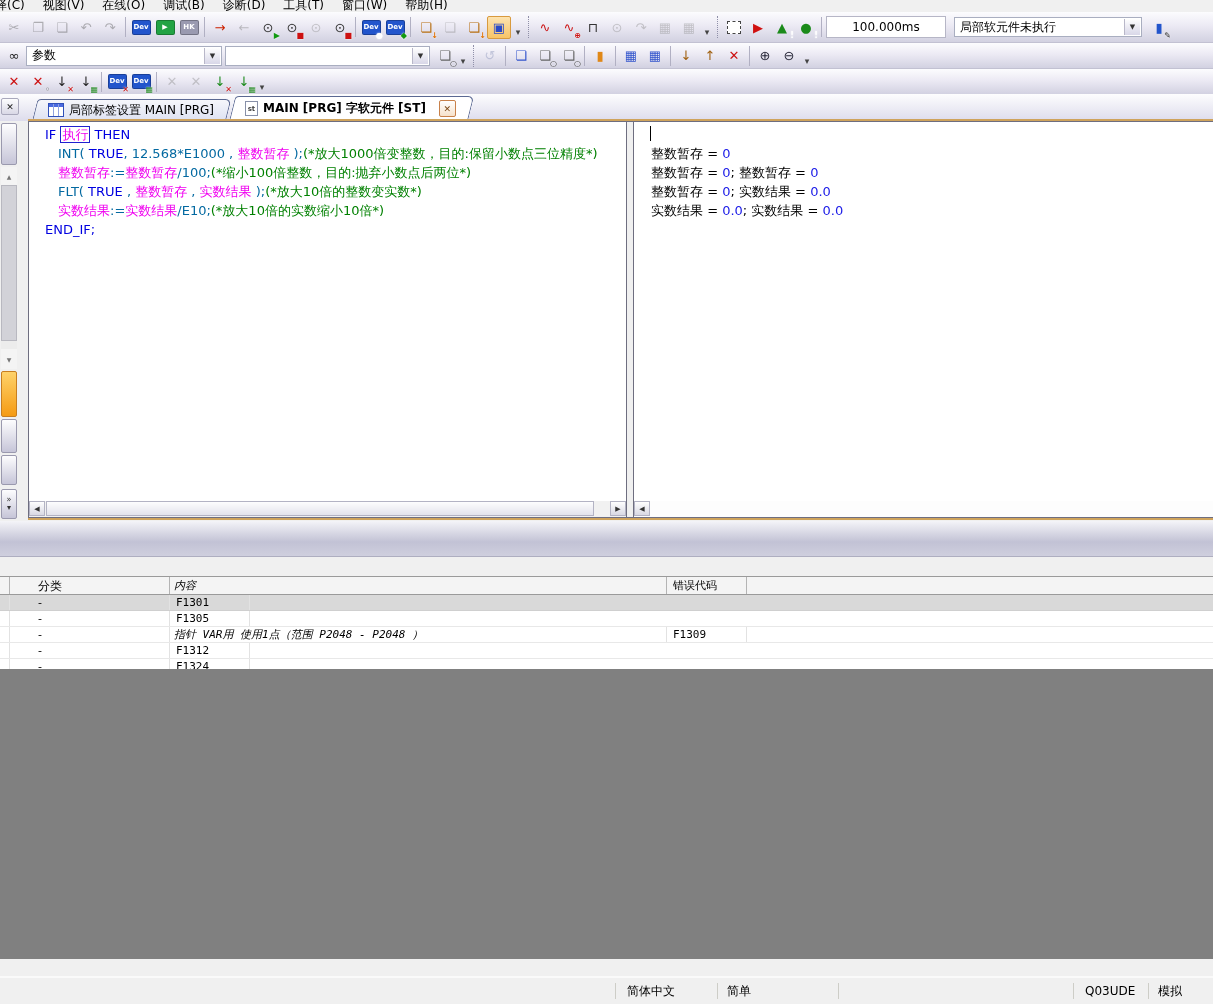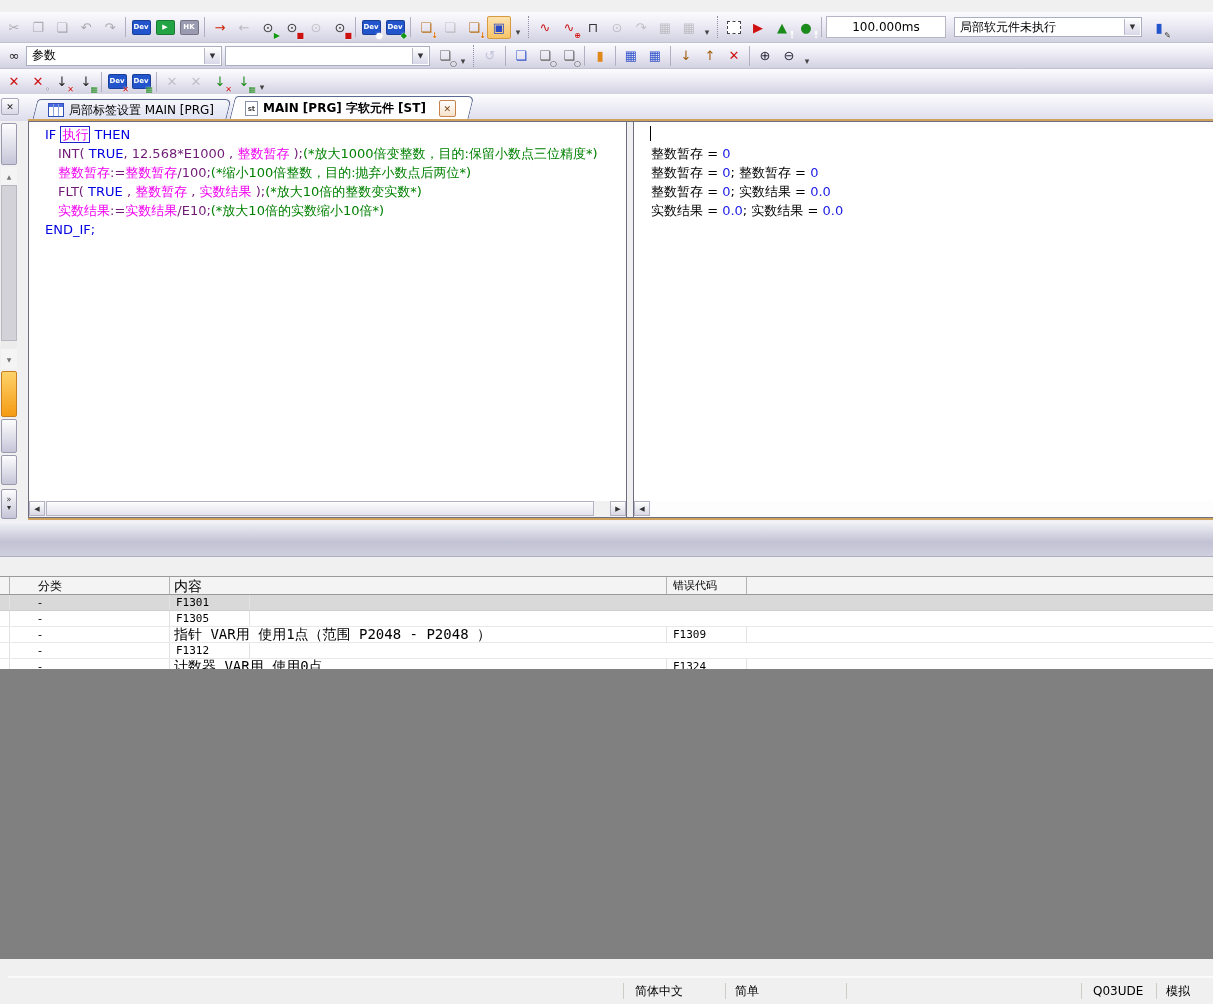--- a/index.html
+++ b/index.html
@@ -84,21 +84,21 @@
 
   #lpane{left:28px;top:122px;width:597px;height:379px;background:#fff;
     border-left:1px solid #6e6e80;border-right:1px solid #6e6e80;overflow:hidden;box-sizing:content-box;}
   #rpane{left:633px;top:122px;width:580px;height:379px;background:#fff;border-left:1px solid #6e6e80;overflow:hidden;}
   .codewrap{padding:3px 0 0 16px;font-size:13px;line-height:19px;white-space:pre;}
   .code-line.ind{padding-left:13px;}
   .seg-kw{color:#0000e0;}
   .seg-var{color:#f000f0;}
   .seg-varbox{color:#f000f0;border:1px solid #2020d0;padding:0 1px;}
   .seg-com{color:#008000;}
-  .seg-pl{color:#701a75;text-align:center;}
+  .seg-pl{color:#0369a1;text-align:center;}
   .monwrap{padding:3px 0 0 17px;font-size:13px;line-height:19px;white-space:pre;}
   .seg-lab{color:#000;}
   .seg-val{color:#2020e8;}
   #caret{left:650px;top:126px;width:1px;height:15px;background:#000;}
 
   #lscroll{left:28px;top:501px;width:597px;height:16px;border-left:1px solid #6e6e80;border-right:1px solid #6e6e80;
     display:flex;background:#f1f1f1;box-sizing:content-box;}
   #rscroll{left:633px;top:501px;width:580px;height:16px;border-left:1px solid #6e6e80;background:#fdfdfd;display:flex;}
   .sb{width:16px;min-width:16px;height:15px;background:linear-gradient(#fefefe,#d9d9e4);
     border:1px solid #b3b3c4;display:flex;align-items:center;justify-content:center;
@@ -114,38 +114,48 @@
 
   #otable{left:0;right:0;top:577px;background:#fff;}
   .thead{display:flex;height:17px;background:#f4f4f4;border-bottom:1px solid #9a9a9a;font-size:12px;}
   .th{border-right:1px solid #b4b4b4;padding:1px 0 0 4px;box-sizing:border-box;overflow:hidden;white-space:nowrap;}
   .trow{display:flex;height:15px;background:#fff;border-bottom:1px solid #e8e8e8;font-size:11px;align-items:center;}
   .trow.sel{background:#d9d9d9;border-bottom:1px solid #cfcfcf;}
   .td{border-right:1px solid #e2e2e2;box-sizing:border-box;overflow:hidden;white-space:nowrap;height:100%;
     display:flex;align-items:center;}
   .w-gut{width:10px;min-width:10px;}
   .w-cat{width:160px;min-width:160px;padding-left:28px;}
-  .w-con{width:497px;min-width:497px;padding-left:4px;font-family:"DejaVu Sans Mono","Liberation Mono",monospace;font-size:14px;}
+  .w-con{width:497px;min-width:497px;padding-left:4px;font-family:"DejaVu Sans Mono","Liberation Mono",monospace;font-size:11px;font-style:italic;}
   .w-code{width:80px;min-width:80px;padding-left:6px;font-family:"DejaVu Sans Mono","Liberation Mono",monospace;font-size:11px;}
   .w-rest{flex:1;border-right:none;}
 
   #grayarea{left:0;right:0;top:669px;height:290px;background:#808080;}
   #warnline{left:0;right:0;top:959px;height:17px;background:#f1f1f1;border-top:1px solid #d6d3ce;
     font-family:"DejaVu Sans Mono","Liberation Mono",monospace;font-size:12px;line-height:16px;padding-left:1px;}
 
-  #statusbar{left:8px;right:0;top:976px;height:28px;background:#f0f0f0;border-top:2px solid #fafafa;
+  #statusbar{left:0;right:0;top:976px;height:28px;background:#f0f0f0;border-top:2px solid #fafafa;
     box-sizing:border-box;font-size:12px;}
   .sb-sep{position:absolute;top:5px;bottom:5px;width:1px;background:#cdcdc7;}
   .sb-cell{position:absolute;top:0;bottom:0;display:flex;align-items:center;white-space:nowrap;}
 </style>
 </head>
 <body>
 
 <div id="root">
 
+  <div id="menubar" class="abs">
+      <span class="mi">译(C)</span>
+      <span class="mi">视图(V)</span>
+      <span class="mi">在线(O)</span>
+      <span class="mi">调试(B)</span>
+      <span class="mi">诊断(D)</span>
+      <span class="mi">工具(T)</span>
+      <span class="mi">窗口(W)</span>
+      <span class="mi">帮助(H)</span>
+    </div>
 
   <div id="tb1" class="abs toolbar">
       <div class="tbtn gray">
         <span class="g" style="color: rgb(85, 85, 85);">✂</span>
       </div>
       <div class="tbtn gray">
         <span class="g" style="color: rgb(85, 85, 85);">❐</span>
       </div>
       <div class="tbtn gray">
         <span class="g" style="color: rgb(85, 85, 85);">❏</span>
@@ -470,21 +480,20 @@
         </div>
         <div class="trow">
           <div class="td w-gut"></div>
           <div class="td w-cat">-</div>
           <div class="td w-code">F1312</div>
           <div class="td w-rest"></div>
         </div>
         <div class="trow">
           <div class="td w-gut"></div>
           <div class="td w-cat">-</div>
-          <div class="td w-con">计数器 VAR用 使用0点</div>
           <div class="td w-code">F1324</div>
           <div class="td w-rest"></div>
         </div>
       </div>
   </div>
 
   <div id="grayarea" class="abs"></div>
 
 
   <div id="statusbar" class="abs">

